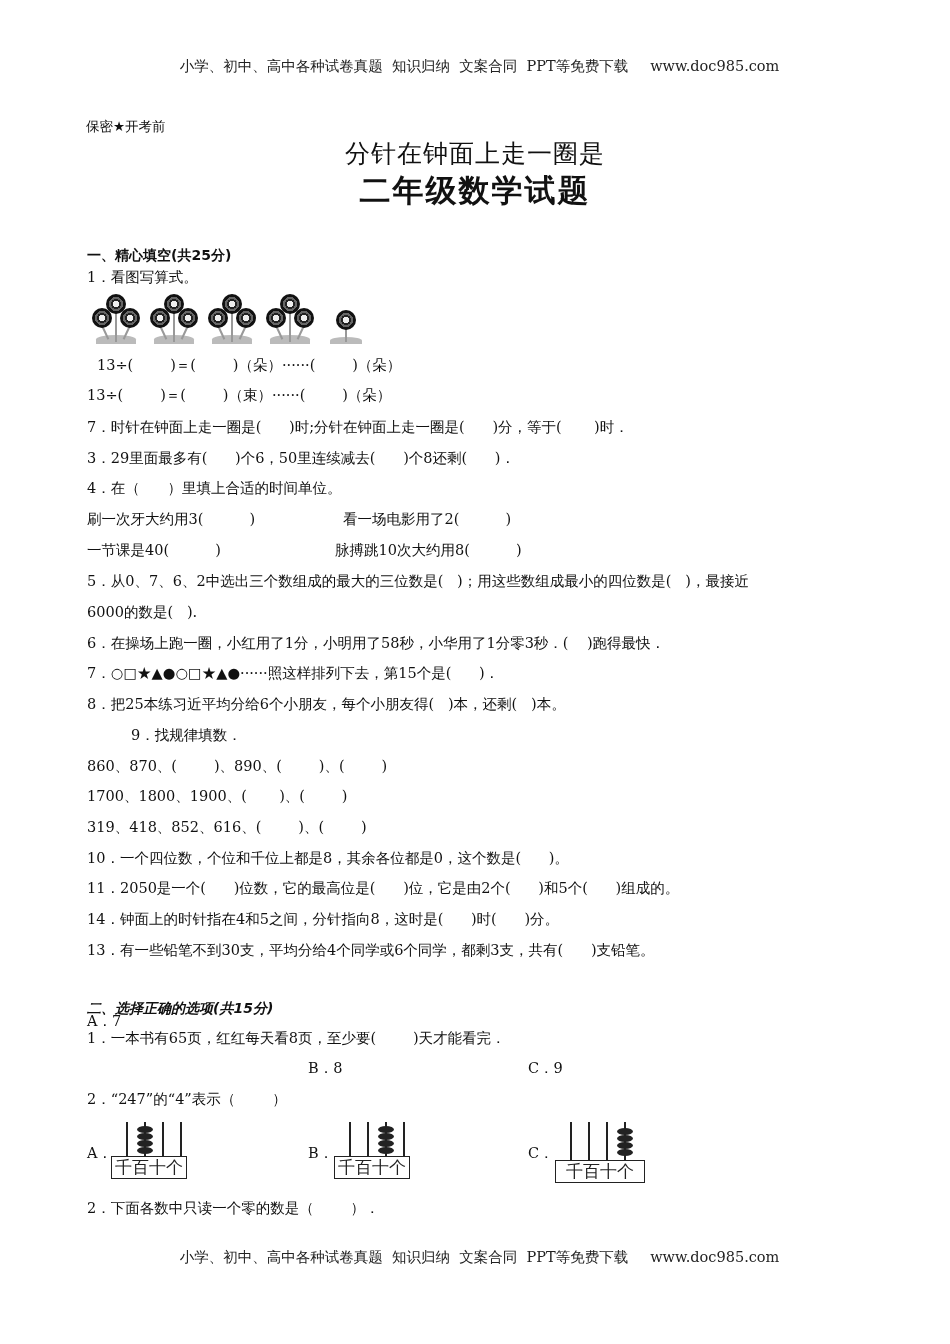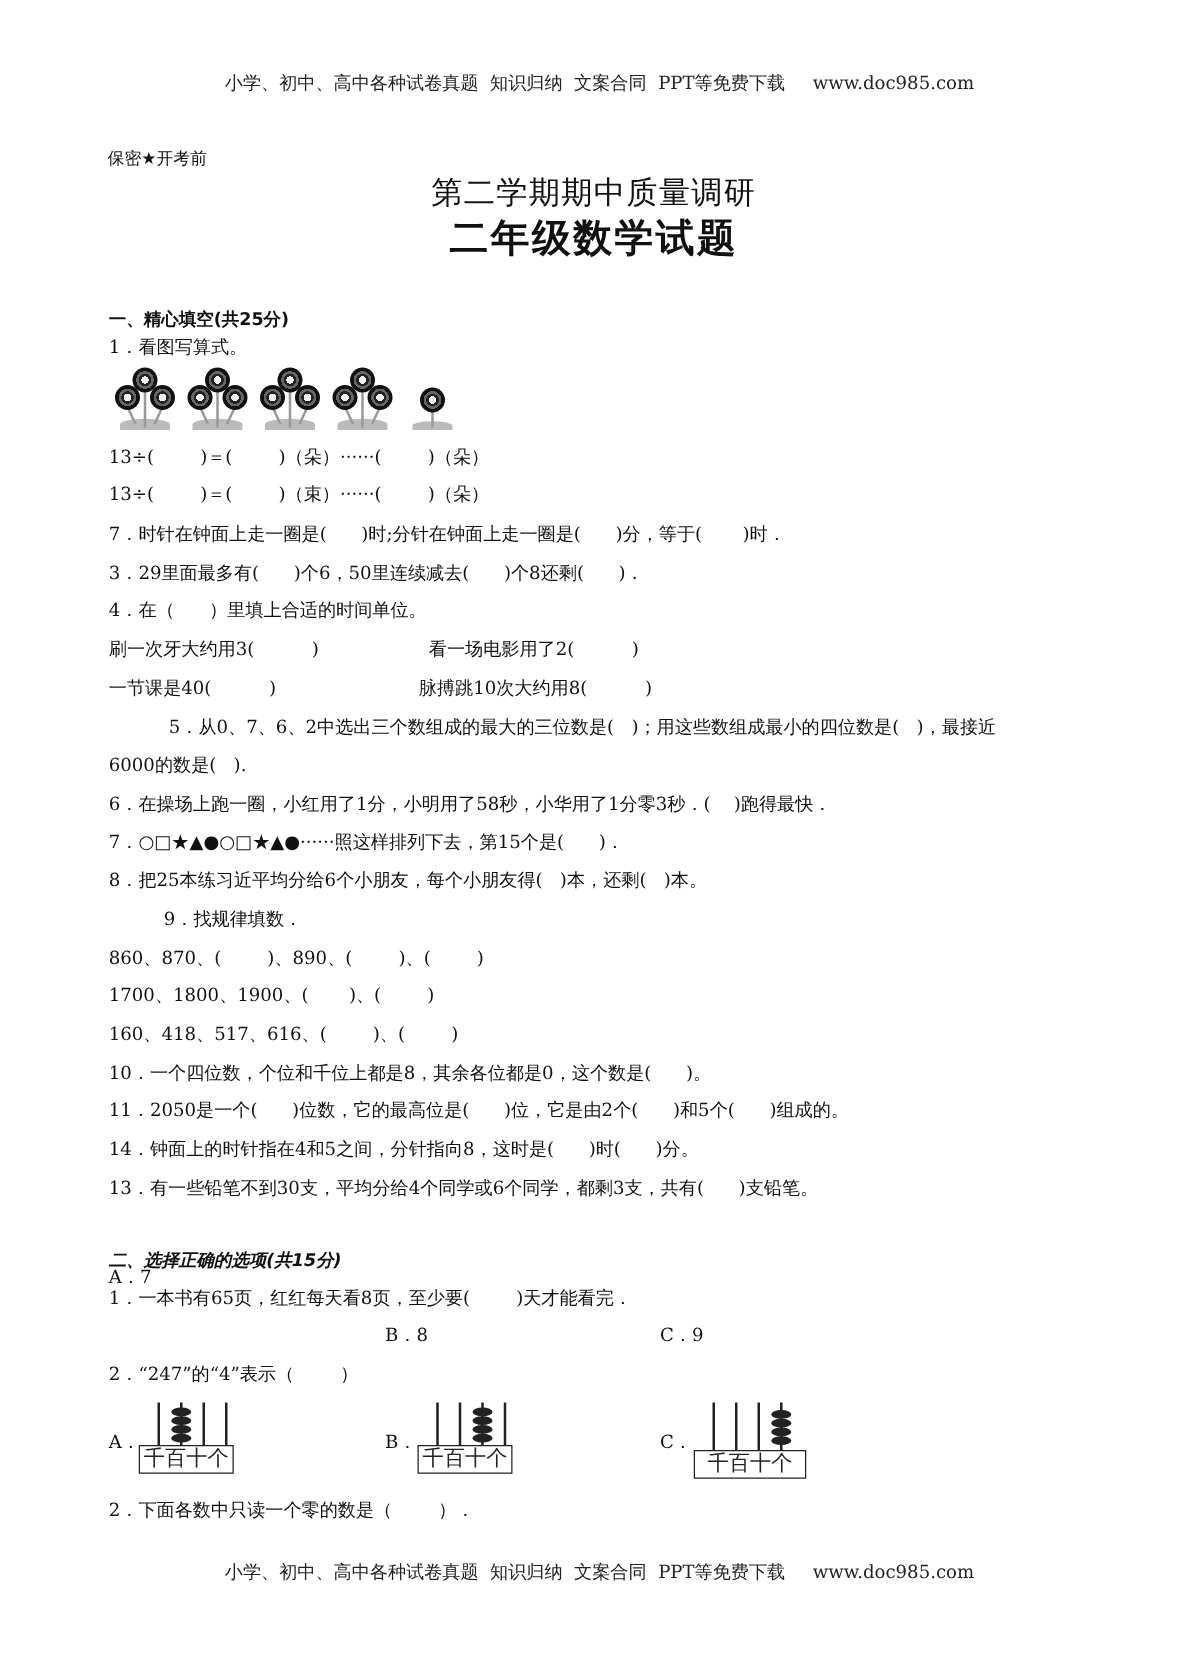--- a/index.html
+++ b/index.html
@@ -26,21 +26,21 @@
   .opt-label { position: absolute; font-size: 14.5px; }
 </style>
 </head>
 <body>
 
 <div class="hdr" style="top:41px;">
   <span>小学、初中、高中各种试卷真题  知识归纳  文案合同  PPT等免费下载</span><span class="url">www.doc985.com</span>
 </div>
 
 <div class="secret">保密★开考前</div>
-<div class="t1">第二学期期中质量调研</div>
+<div class="t1">分针在钟面上走一圈是</div>
 <div class="t2">二年级数学试题</div>
 
 <div class="line sec-title" style="top:247px;">一、精心填空(共25分)</div>
 <div class="line" style="top:268px;">1．看图写算式。</div>
 
 <div class="flowers">
   <div class="flower-group">
     <div class="leaf" style="left:6px;width:40px;"></div>
     <div class="stem" style="left:25px;top:18px;height:30px;"></div>
     <div class="stem" style="left:14px;top:30px;height:16px;transform:rotate(-25deg);"></div>
@@ -76,38 +76,38 @@
     <div class="fl" style="left:2px;top:14px;"></div>
     <div class="fl" style="left:30px;top:14px;"></div>
   </div>
   <div class="flower-group" style="width:36px;margin-left:6px;">
     <div class="leaf" style="left:2px;width:32px;height:7px;"></div>
     <div class="stem" style="left:17px;top:28px;height:20px;"></div>
     <div class="fl" style="left:8px;top:16px;"></div>
   </div>
 </div>
 
-<div class="line" style="top:356px;">13÷(        )＝(        )（朵）······(        )（朵）</div>
+<div class="line" style="top:356px;margin-left:10px;">13÷(        )＝(        )（朵）······(        )（朵）</div>
 <div class="line" style="top:386px;">13÷(        )＝(        )（束）······(        )（朵）</div>
 <div class="line" style="top:418px;">7．时针在钟面上走一圈是(      )时;分针在钟面上走一圈是(      )分，等于(       )时．</div>
 <div class="line" style="top:449px;">3．29里面最多有(      )个6，50里连续减去(      )个8还剩(      )．</div>
 <div class="line" style="top:479px;">4．在（      ）里填上合适的时间单位。</div>
 <div class="line" style="top:510px;">刷一次牙大约用3(          )</div>
 <div class="line" style="top:510px;left:343px;">看一场电影用了2(          )</div>
 <div class="line" style="top:541px;">一节课是40(          )</div>
 <div class="line" style="top:541px;left:335px;">脉搏跳10次大约用8(          )</div>
-<div class="line" style="top:572px;margin-left:48px;">5．从0、7、6、2中选出三个数组成的最大的三位数是(   )；用这些数组成最小的四位数是(   )，最接近</div>
+<div class="line" style="top:572px;">5．从0、7、6、2中选出三个数组成的最大的三位数是(   )；用这些数组成最小的四位数是(   )，最接近</div>
 <div class="line" style="top:603px;">6000的数是(   ).</div>
 <div class="line" style="top:634px;">6．在操场上跑一圈，小红用了1分，小明用了58秒，小华用了1分零3秒．(    )跑得最快．</div>
 <div class="line" style="top:664px;">7．○□★▲●○□★▲●······照这样排列下去，第15个是(      )．</div>
 <div class="line" style="top:695px;">8．把25本练习近平均分给6个小朋友，每个小朋友得(   )本，还剩(   )本。</div>
 <div class="line" style="top:726px;margin-left:44px;">9．找规律填数．</div>
 <div class="line" style="top:757px;">860、870、(        )、890、(        )、(        )</div>
 <div class="line" style="top:787px;">1700、1800、1900、(       )、(        )</div>
-<div class="line" style="top:818px;">160、418、517、616、(        )、(        )</div>
+<div class="line" style="top:818px;">319、418、852、616、(        )、(        )</div>
 <div class="line" style="top:849px;">10．一个四位数，个位和千位上都是8，其余各位都是0，这个数是(      )。</div>
 <div class="line" style="top:879px;">11．2050是一个(      )位数，它的最高位是(      )位，它是由2个(      )和5个(      )组成的。</div>
 <div class="line" style="top:910px;">14．钟面上的时针指在4和5之间，分针指向8，这时是(      )时(      )分。</div>
 <div class="line" style="top:941px;">13．有一些铅笔不到30支，平均分给4个同学或6个同学，都剩3支，共有(      )支铅笔。</div>
 
 <div class="line sec-title" style="top:1000px;font-style:italic;">二、选择正确的选项(共15分)</div>
 <div class="line" style="top:1029px;">1．一本书有65页，红红每天看8页，至少要(        )天才能看完．</div>
 <div class="line" style="top:1012px;">A．7</div>
 <div class="line" style="top:1059px;left:308px;">B．8</div>
 <div class="line" style="top:1059px;left:528px;">C．9</div>

